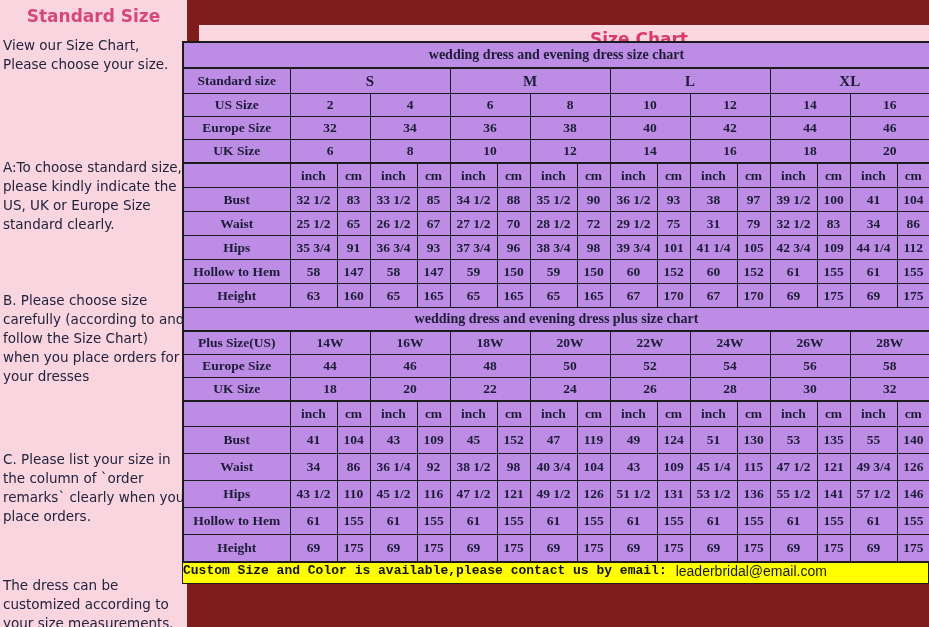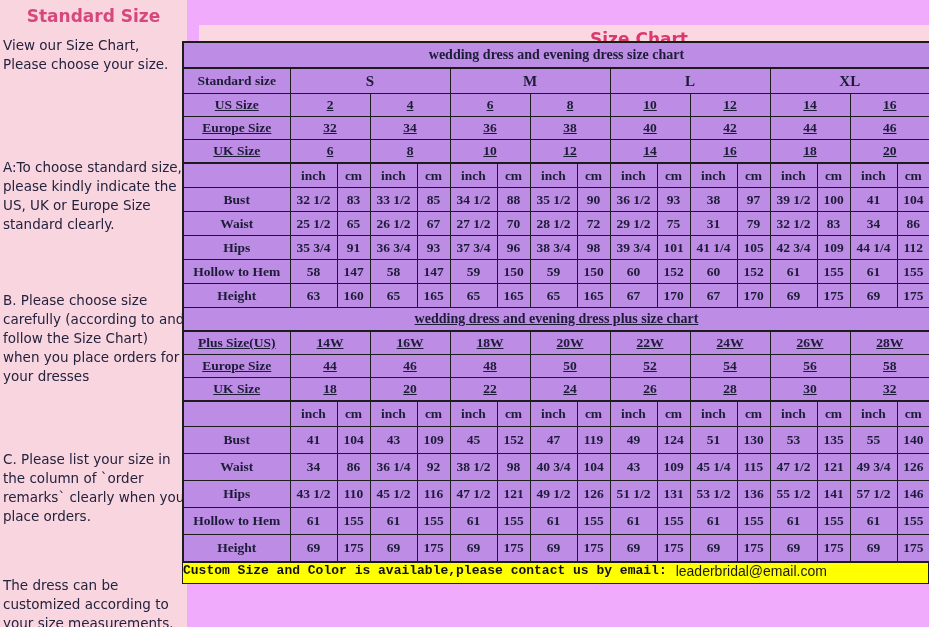--- a/index.html
+++ b/index.html
@@ -1,16 +1,16 @@
 <!DOCTYPE html>
 <html><head>
 <meta charset="utf-8">
 <style>
   html,body{margin:0;padding:0;background:#ffffff;}
-  #page{position:relative;width:929px;height:627px;background:#f0abfc;overflow:hidden;
+  #page{position:relative;width:929px;height:627px;background:#7f1d1d;overflow:hidden;
         font-family:"Liberation Sans",sans-serif;}
 
   
   #sidebar{position:absolute;left:0;top:0;width:187px;height:627px;background:#f9d5e0;}
   #sidebar h3{margin:6px 0 0 0;text-align:center;font-size:17px;font-weight:bold;
               color:#d6487c;font-family:"DejaVu Sans",sans-serif;}
   #sidebar p{margin:0;padding:0 2px 0 3px;font-size:13.5px;line-height:19px;color:#23233d;
              font-family:"DejaVu Sans",sans-serif;}
   #sidebar p.p1{margin-top:10px;}
   #sidebar p.p2{margin-top:84px;}
@@ -23,21 +23,21 @@
              display:flex;align-items:center;justify-content:center;margin-top:24px;}
   #headerbar .t{font-size:17px;font-weight:bold;color:#d93a6e;font-family:"DejaVu Sans",sans-serif;}
 
   
   #tablewrap{position:absolute;left:182px;top:41px;width:747px;}
   table#sizetable{border-collapse:collapse;table-layout:fixed;width:747px;
                   background:#bd8ce4;border:2px solid #1c1c1c;}
   #sizetable td{border:1px solid #1c1c1c;text-align:center;vertical-align:middle;
                 font-family:"Liberation Serif",serif;font-weight:bold;font-size:13.5px;
                 color:#1c1c38;padding:0;overflow:hidden;white-space:nowrap;}
-  #sizetable tr.h22 td{height:22px;text-decoration:underline;}
+  #sizetable tr.h22 td{height:22px;}
   #sizetable tr.h23 td{height:23px;}
   #sizetable tr.h24 td{height:24px;}
   #sizetable tr.h26 td{height:26px;}
   #sizetable td.title-cell{font-size:14px;}
   #sizetable td.group{font-size:15px;}
   #sizetable tr.thick td{border-top-width:2px;}
 
   
   #custom-note{width:745px;height:20px;background:#ffff00;border:1px solid #1c1c1c;border-top:none;
                display:flex;align-items:flex-start;overflow:hidden;}

